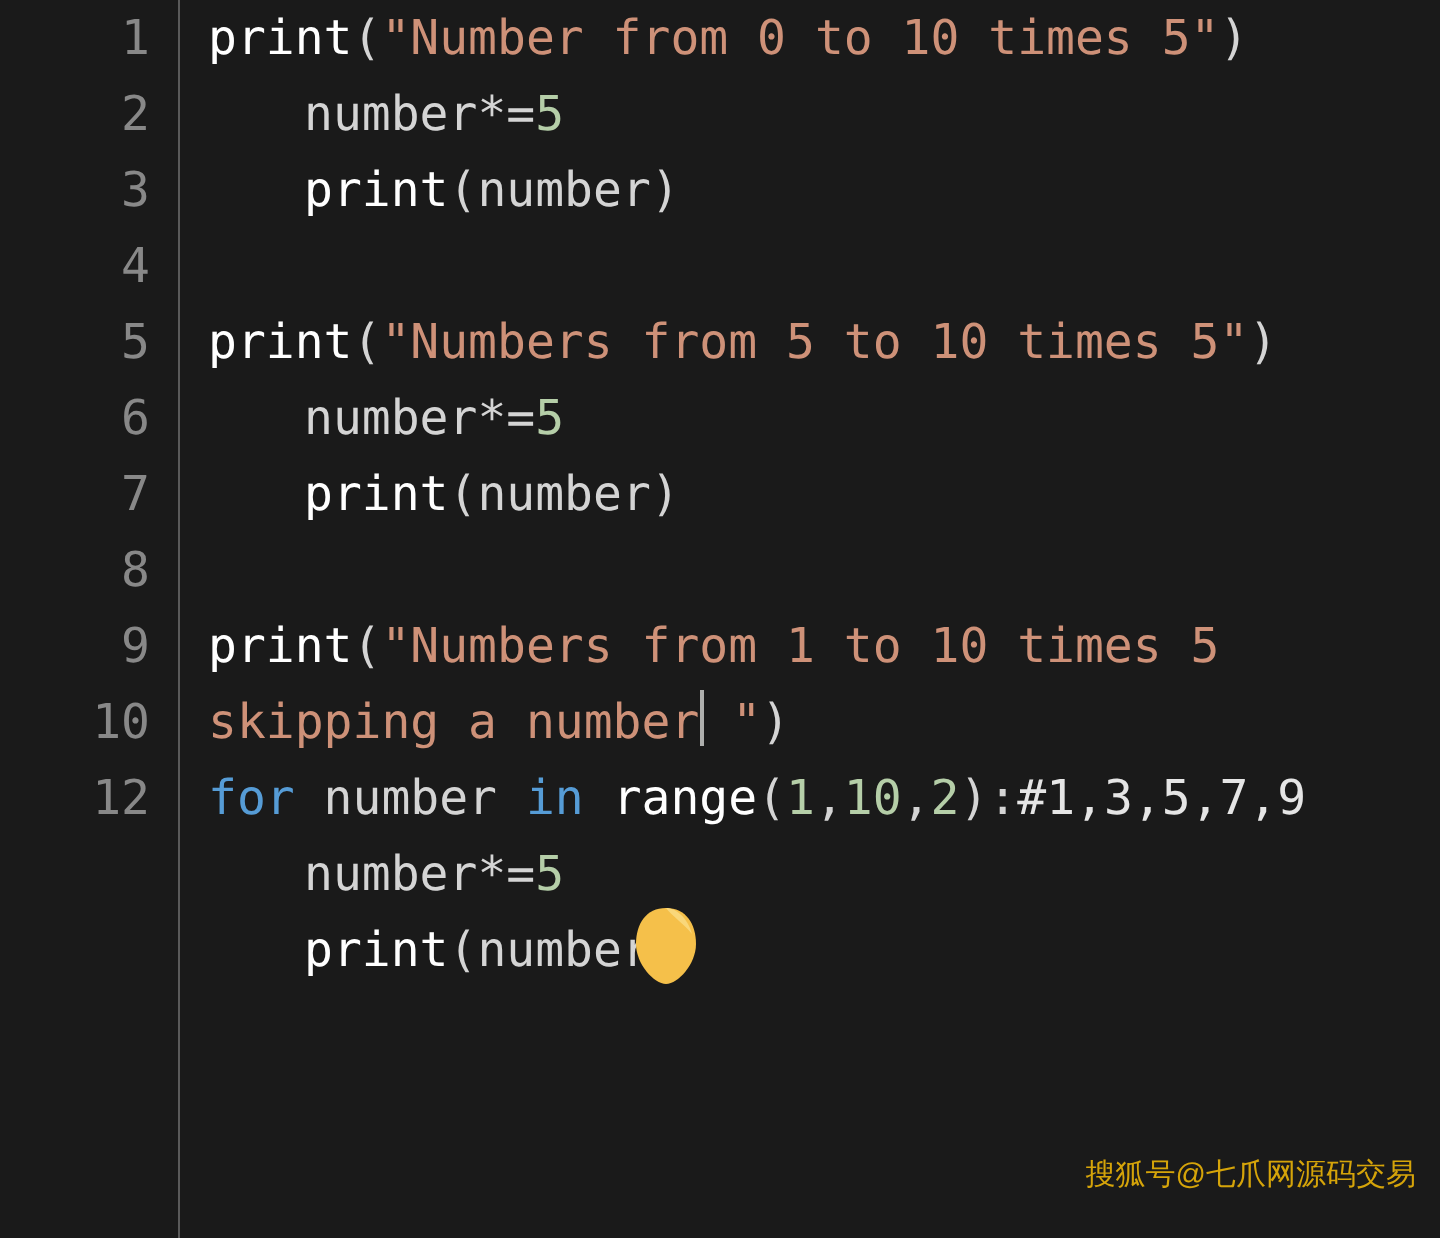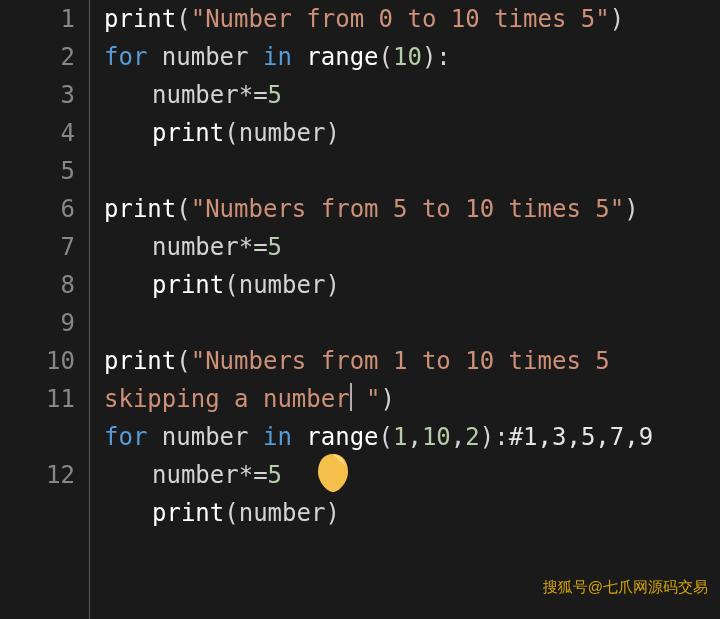--- a/index.html
+++ b/index.html
@@ -93,26 +93,24 @@
       <div class="ln">1</div>
       <div class="ln">2</div>
       <div class="ln">3</div>
       <div class="ln">4</div>
       <div class="ln">5</div>
       <div class="ln">6</div>
       <div class="ln">7</div>
       <div class="ln">8</div>
       <div class="ln">9</div>
       <div class="ln">10</div>
-      <div class="ln" style="height: 76px;">11</div>
       <div class="ln">12</div>
     </div>
   <div class="code" id="code">
       <div class="line"><span class="tok-fn">print</span><span class="tok-punc">(</span><span class="tok-str">"Number from 0 to 10 times 5"</span><span class="tok-punc">)</span></div>
-      <div class="line"><span class="tok-kw">for </span><span class="tok-id">number </span><span class="tok-kw">in </span><span class="tok-fn">range</span><span class="tok-punc">(</span><span class="tok-num">10</span><span class="tok-punc">):</span></div>
       <div class="line"><span class="indent"></span><span class="tok-id">number</span><span class="tok-punc">*=</span><span class="tok-num">5</span></div>
       <div class="line"><span class="indent"></span><span class="tok-fn">print</span><span class="tok-punc">(</span><span class="tok-id">number</span><span class="tok-punc">)</span></div>
       <div class="line"></div>
       <div class="line"><span class="tok-fn">print</span><span class="tok-punc">(</span><span class="tok-str">"Numbers from 5 to 10 times 5"</span><span class="tok-punc">)</span></div>
       <div class="line"><span class="indent"></span><span class="tok-id">number</span><span class="tok-punc">*=</span><span class="tok-num">5</span></div>
       <div class="line"><span class="indent"></span><span class="tok-fn">print</span><span class="tok-punc">(</span><span class="tok-id">number</span><span class="tok-punc">)</span></div>
       <div class="line"></div>
       <div class="wrap-line">
         <div class="wl"><span class="tok-fn">print</span><span class="tok-punc">(</span><span class="tok-str">"Numbers from 1 to 10 times 5 </span></div>
         <div class="wl"><span class="tok-str">skipping a number</span><span class="cursor-caret"></span><span class="tok-str"> "</span><span class="tok-punc">)</span></div>

